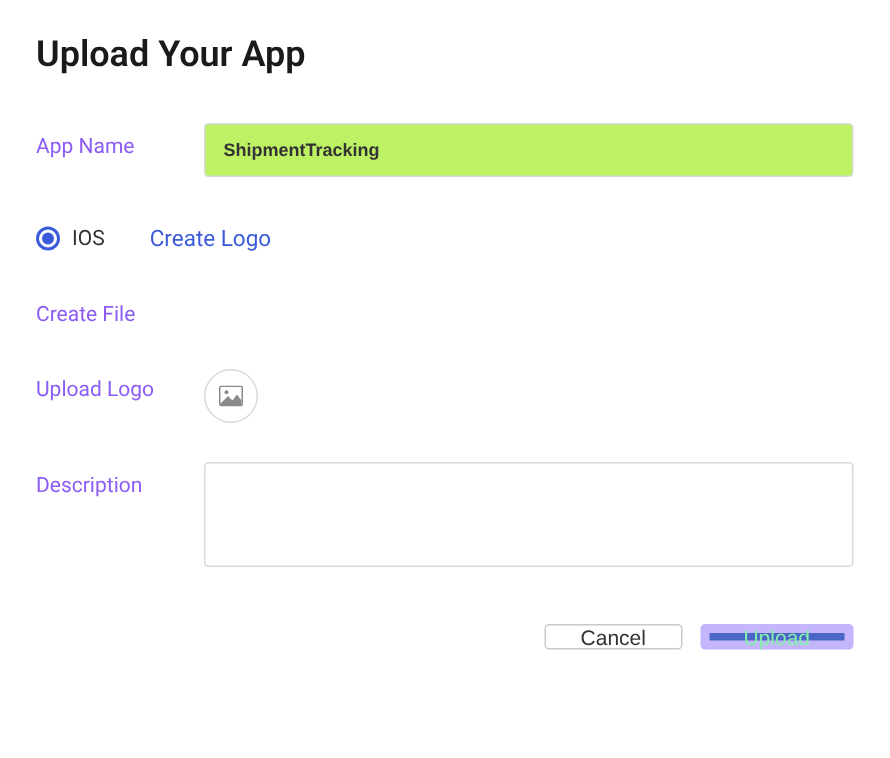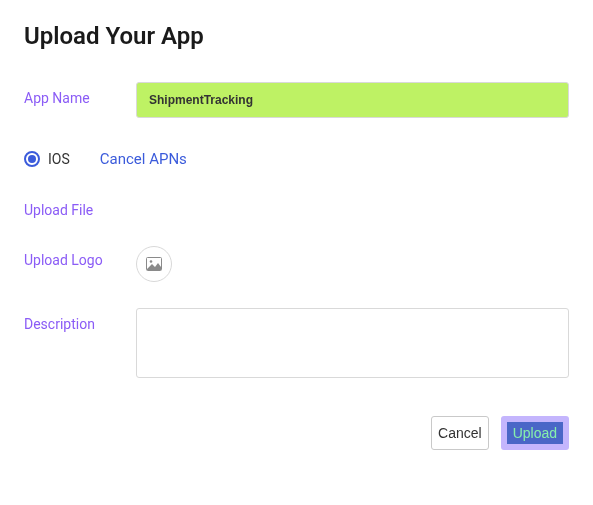--- a/index.html
+++ b/index.html
@@ -156,22 +156,22 @@
     outline: none;
   }
   .button-row {
     display: flex;
     justify-content: flex-end;
     gap: 12px;
     margin-top: 34px;
     padding-right: 0;
   }
   .btn {
-    height: 34px;
-    padding: 0 6px;
+    height: 17px;
+    padding: 0 23px;
     font-size: 14px;
     border-radius: 3px;
     cursor: pointer;
     display: inline-flex;
     align-items: center;
     justify-content: center;
   }
   .btn-secondary {
     background: #fff;
     border: 1px solid #c9c9c9;
@@ -198,27 +198,27 @@
 
 <div class="form-row">
   <div class="form-field">
     <div class="platform-line">
       <label class="radio-wrap">
         <span class="radio-outer">
             <span class="radio-inner"></span>
           </span>
         <span class="radio-label">IOS</span>
       </label>
-      <a class="link">Cancel APNs</a>
+      <a class="link">Create Logo</a>
     </div>
   </div>
 </div>
 
 <div class="form-row tight">
-  <div class="form-label">Upload File</div>
+  <div class="form-label">Create File</div>
 </div>
 
 <div style="height:18px"></div>
 
 <div class="form-row">
   <div class="form-label">Upload Logo</div>
   <div class="form-field">
     <div class="logo-circle">
       <span>
         <svg width="16" height="14" viewBox="0 0 16 14">

